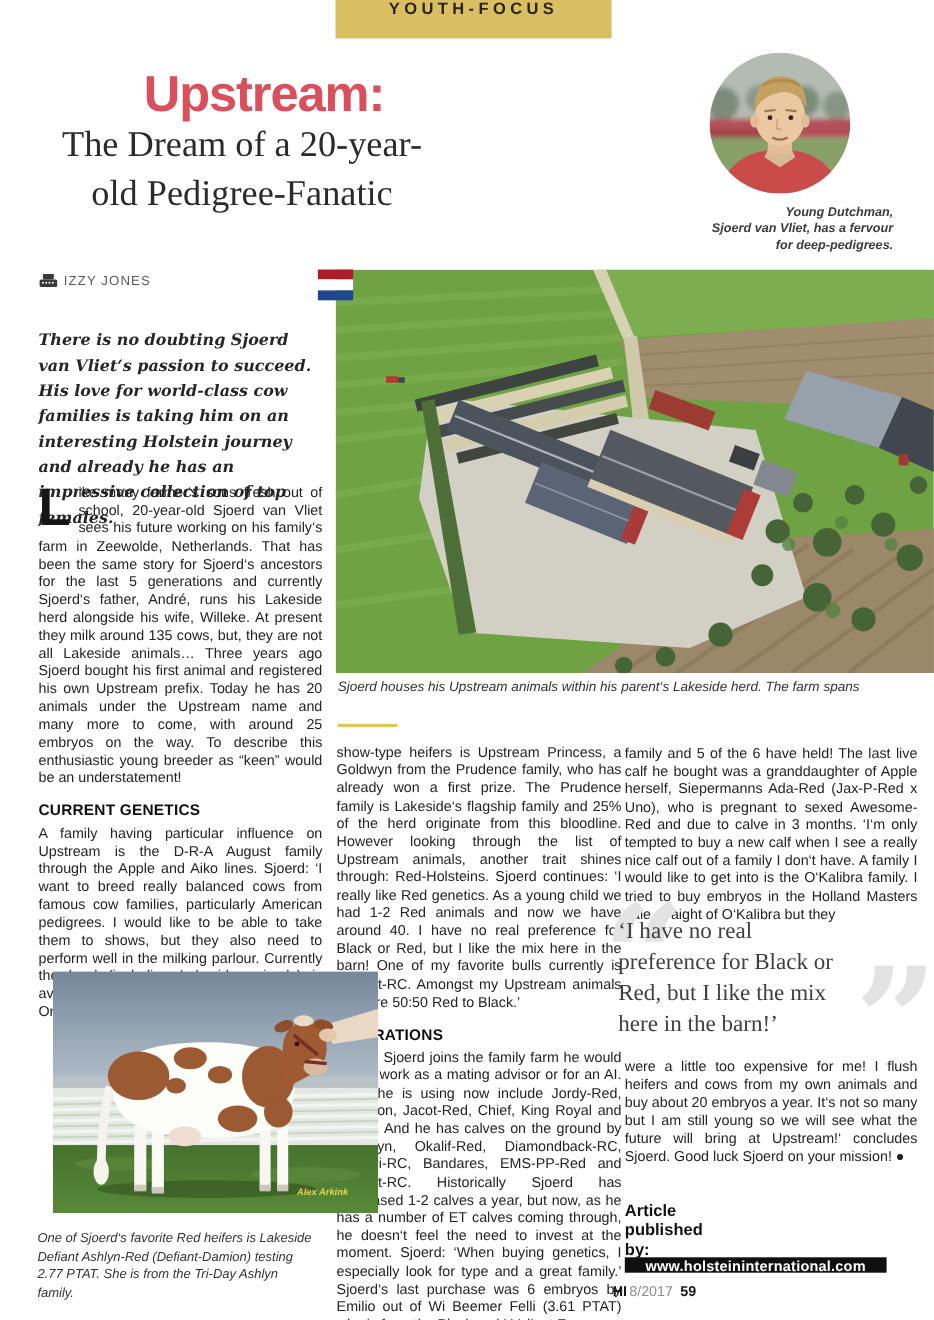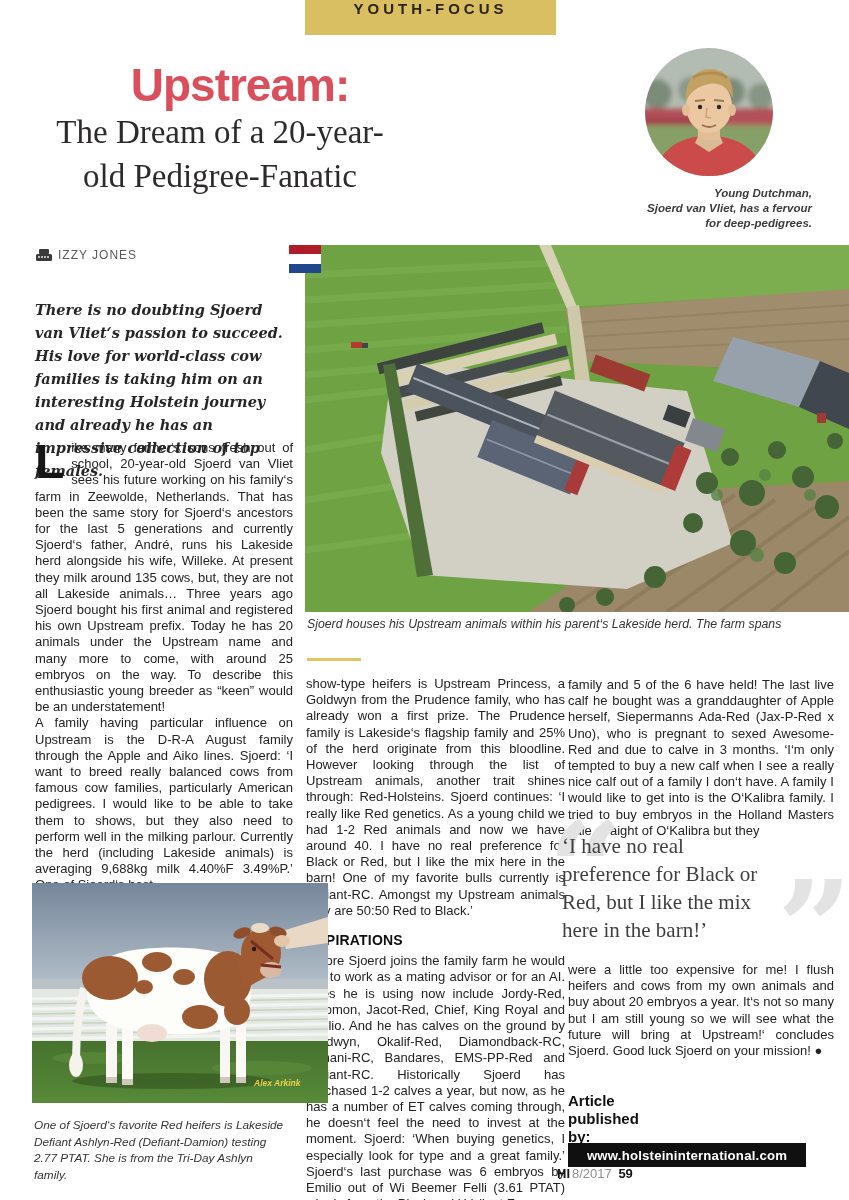--- a/index.html
+++ b/index.html
@@ -53,35 +53,35 @@
   .pullquote{position:absolute;left:562px;top:828px;width:280px;height:132px;}
   .qmark{position:absolute;font-family:"DejaVu Serif", serif;color:#e3e3e3;font-size:130px;
          line-height:100px;font-weight:bold;z-index:0;}
   .qopen{left:-14px;top:-8px;}
   .qclose{right:-10px;top:50px;}
   .pullquote .qtext{position:relative;z-index:1;text-align:left;
          font-family:"Liberation Serif", serif;font-size:21px;line-height:28px;color:#3f3f3f;
          padding-top:4px;}
 
   
-  .cow-photo{position:absolute;left:0;top:883px;width:296px;height:284px;overflow:hidden;padding-left:32px;}
+  .cow-photo{position:absolute;left:16px;top:883px;width:296px;height:284px;overflow:hidden;padding-left:32px;}
   .cow-caption{position:absolute;left:34px;top:1117px;width:254px;font-style:italic;
                font-size:11.8px;line-height:16.5px;color:#333;}
 
   
   .pub-label{position:absolute;left:568px;top:1092px;font-size:15px;font-weight:bold;
              line-height:18px;color:#101010;}
   .hi-logo{position:absolute;left:642px;top:1083px;width:200px;height:60px;}
   .hi-logo .globe{position:absolute;left:6px;top:3px;}
   .hi-logo .holstein{position:absolute;left:36px;top:-6px;font-size:33px;font-weight:bold;
              letter-spacing:-1.5px;color:#0c0c0c;}
   .hi-logo .international{position:absolute;left:0px;top:28px;font-size:21px;font-weight:bold;
              color:#c9252c;letter-spacing:.5px;transform:scaleX(1.14);transform-origin:left;
              white-space:nowrap;}
-  .url-bar{position:absolute;left:568px;top:1143px;width:238px;height:24px;background:#101010;
+  .url-bar{position:absolute;left:568px;top:1143px;width:238px;height:14px;background:#101010;
            color:#fff;font-weight:bold;font-size:13.2px;display:flex;align-items:center;
            justify-content:center;letter-spacing:.2px;}
   .issue{position:absolute;left:557px;top:1166px;width:240px;text-align:left;font-size:13px;}
   .issue .b{font-weight:bold;color:#151515;}
   .issue .g{color:#8f8f8f;margin:0 3px 0 2px;}
 </style>
 </head>
 <body>
 
 <div class="page">
@@ -247,20 +247,21 @@
     <div style="background:#21468b"></div>
   </div>
 
   <div class="farm-caption">
     <div>Sjoerd houses his Upstream animals within his parent‘s Lakeside herd. The farm spans</div>
   </div>
   <div class="yellow-rule"></div>
 
   <div class="col col1">
     <p><span class="dropcap">L</span><span>ike many farmer‘s sons fresh out of school, 20-year-old Sjoerd van Vliet sees his future working on his family‘s farm in Zeewolde, Netherlands. That has been the same story for Sjoerd‘s ancestors for the last 5 generations and currently Sjoerd‘s father, André, runs his Lakeside herd alongside his wife, Willeke. At present they milk around 135 cows, but, they are not all Lakeside animals… Three years ago Sjoerd bought his first animal and registered his own Upstream prefix. Today he has 20 animals under the Upstream name and many more to come, with around 25 embryos on the way. To describe this enthusiastic young breeder as “keen” would be an understatement!</span></p>
+    <div class="section-h">CURRENT GENETICS</div>
     <p>A family having particular influence on Upstream is the D-R-A August family through the Apple and Aiko lines. Sjoerd: ‘I want to breed really balanced cows from famous cow families, particularly American pedigrees. I would like to be able to take them to shows, but they also need to perform well in the milking parlour. Currently the herd (including Lakeside animals) is averaging 9,688kg milk 4.40%F 3.49%P.’ One of Sjoerd‘s best</p>
   </div>
 
   <div class="col col2">
     <p>show-type heifers is Upstream Princess, a Goldwyn from the Prudence family, who has already won a first prize. The Prudence family is Lakeside‘s flagship family and 25% of the herd originate from this bloodline. However looking through the list of Upstream animals, another trait shines through: Red-Holsteins. Sjoerd continues: ‘I really like Red genetics. As a young child we had 1-2 Red animals and now we have around 40. I have no real preference for Black or Red, but I like the mix here in the barn! One of my favorite bulls currently is Defiant-RC. Amongst my Upstream animals they are 50:50 Red to Black.’</p>
     <div class="section-h">ASPIRATIONS</div>
     <p>Before Sjoerd joins the family farm he would like to work as a mating advisor or for an AI. Sires he is using now include Jordy-Red, Solomon, Jacot-Red, Chief, King Royal and Emilio. And he has calves on the ground by Goldwyn, Okalif-Red, Diamondback-RC, Armani-RC, Bandares, EMS-PP-Red and Defiant-RC. Historically Sjoerd has purchased 1-2 calves a year, but now, as he has a number of ET calves coming through, he doesn‘t feel the need to invest at the moment. Sjoerd: ‘When buying genetics, I especially look for type and a great family.’ Sjoerd‘s last purchase was 6 embryos by Emilio out of Wi Beemer Felli (3.61 PTAT) who is from the Plushanski Valiant Fran</p>
   </div>
 
   <div class="col col3a">

